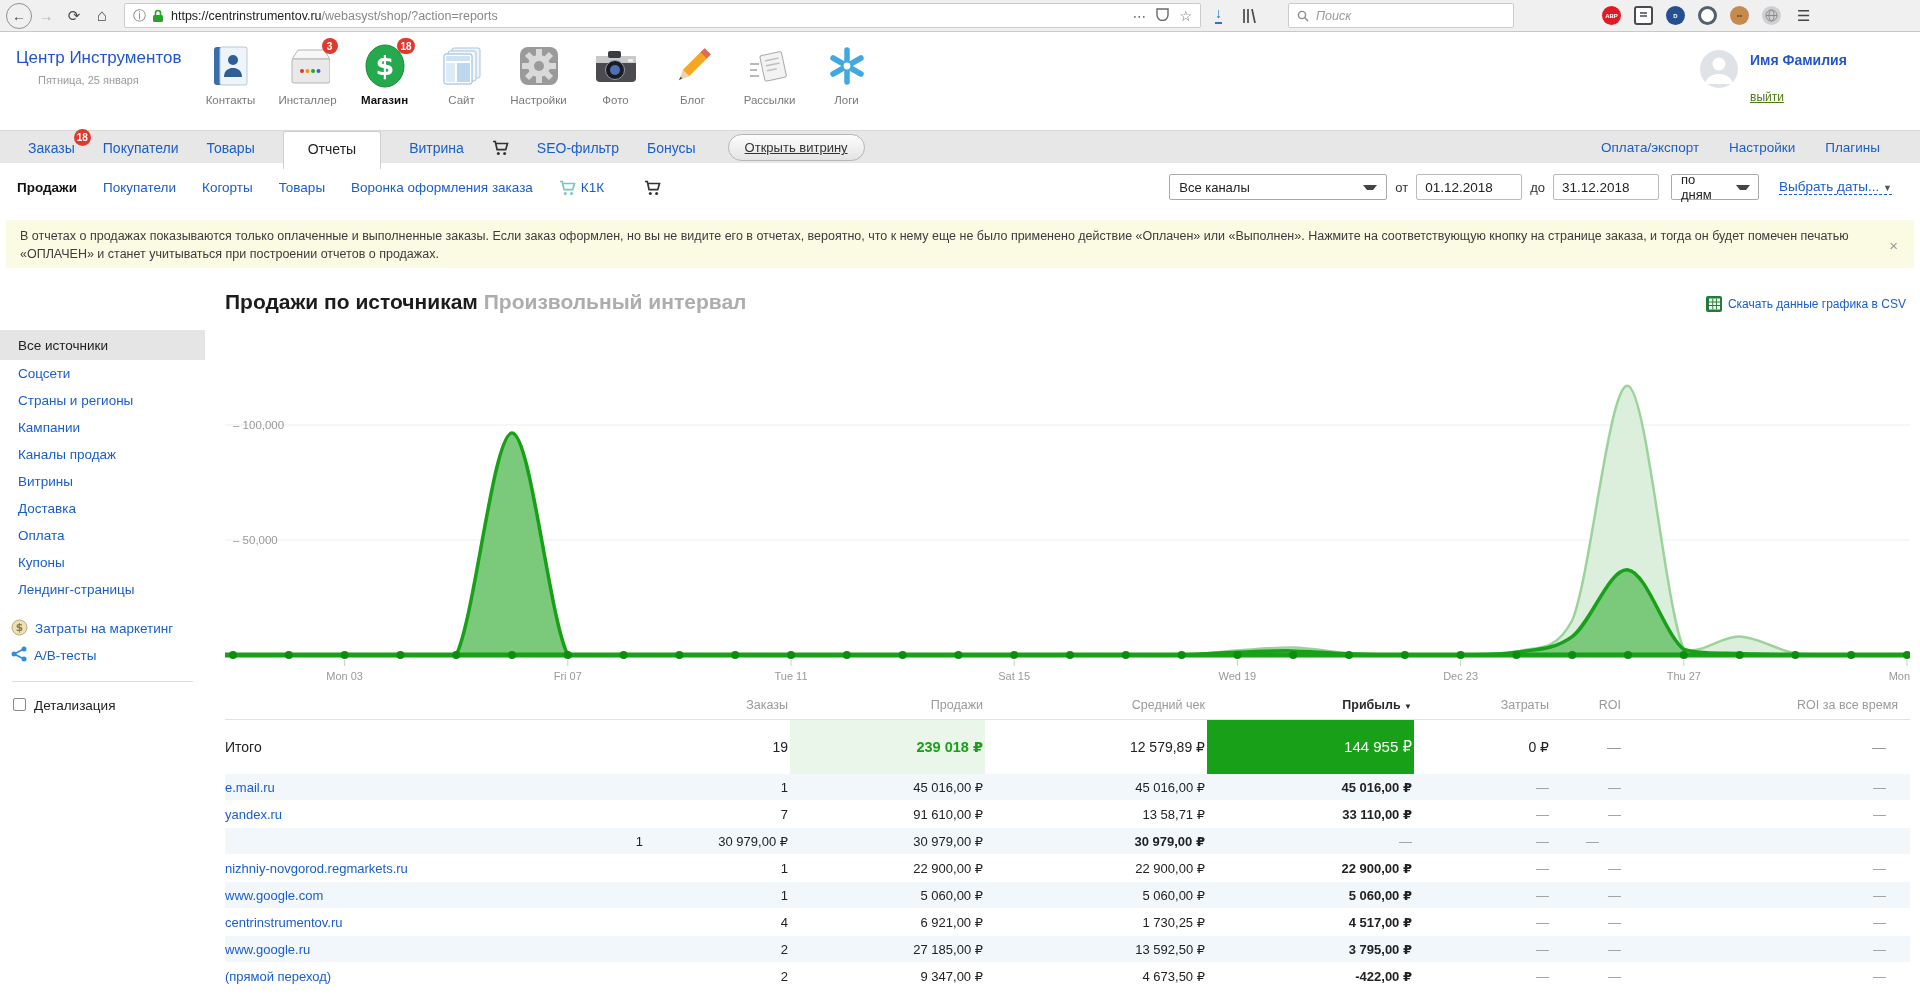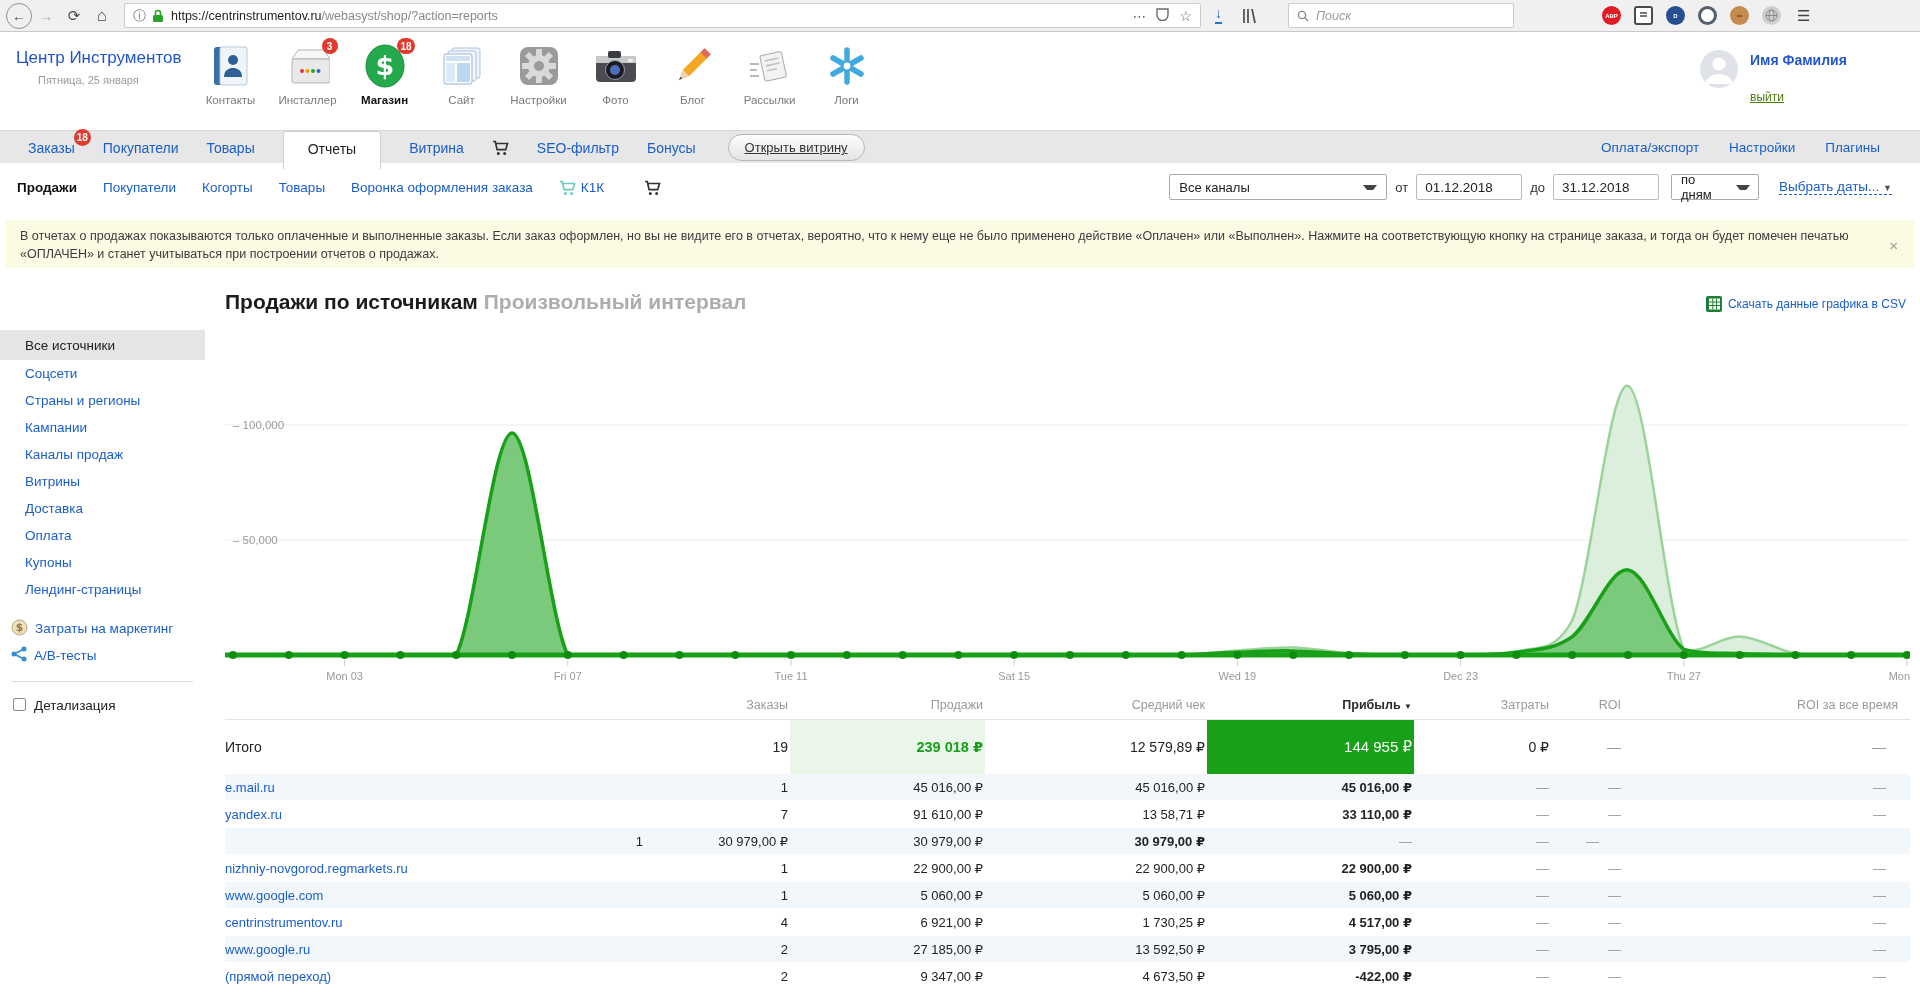--- a/index.html
+++ b/index.html
@@ -73,21 +73,21 @@
   .flabel { font-size:13px; color:#333; margin:0 8px; }
   .fake-input { width:106px; height:26px; border:1px solid #bbb; border-radius:2px; background:#fff; display:flex; align-items:center; padding:0 8px; font-size:13.5px; color:#222; }
   #choose-dates { margin-left:20px; font-size:13.5px; color:#1a5ecc; border-bottom:1px dashed #1a5ecc; }
 
   
   #notice { position:absolute; left:6px; top:220px; width:1908px; height:48px; background:#fbfae3; padding:7px 40px 0 14px; font-size:12.5px; color:#3c3c3c; line-height:1.45; }
   #notice-close { position:absolute; right:16px; top:15px; color:#999; font-size:15px; cursor:pointer; }
 
   
   #sidebar { position:absolute; left:0; top:330px; width:205px; }
-  .sb-item { height:27px; display:flex; align-items:center; padding-left:25px; font-size:13.5px; color:#1a5ecc; cursor:pointer; }
+  .sb-item { height:27px; display:flex; align-items:center; padding-left:18px; font-size:13.5px; color:#1a5ecc; cursor:pointer; }
   .sb-item.selected { height:30px; background:#e5e5e5; color:#222; }
   #sidebar-tools { margin-top:12px; }
   .sb-tool { height:27px; display:flex; align-items:center; gap:7px; padding-left:11px; font-size:13.5px; color:#1a5ecc; cursor:pointer; }
   .sb-divider { margin:12px 12px 0 12px; border-top:1px solid #dcdcdc; }
   #detail { display:flex; align-items:flex-start; gap:8px; margin:16px 0 0 13px; font-size:13.5px; color:#222; cursor:pointer; }
   #detail .cb { width:13px; height:13px; background:#fdfdfd; border:1px solid #8a8a8a; border-radius:2px; }
 
   
   #report { position:absolute; left:225px; top:290px; width:1685px; }
   #report-head { position:relative; height:40px; }

